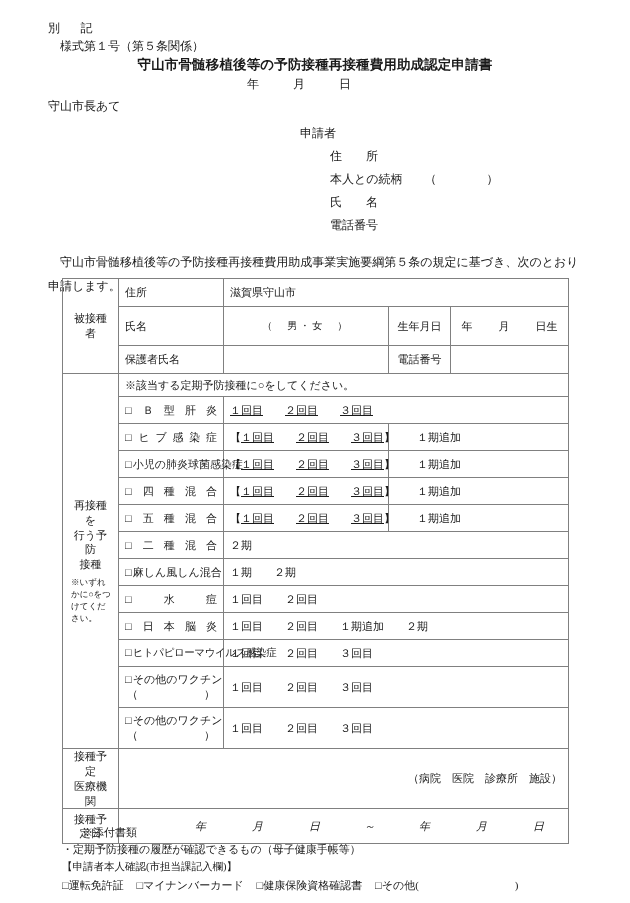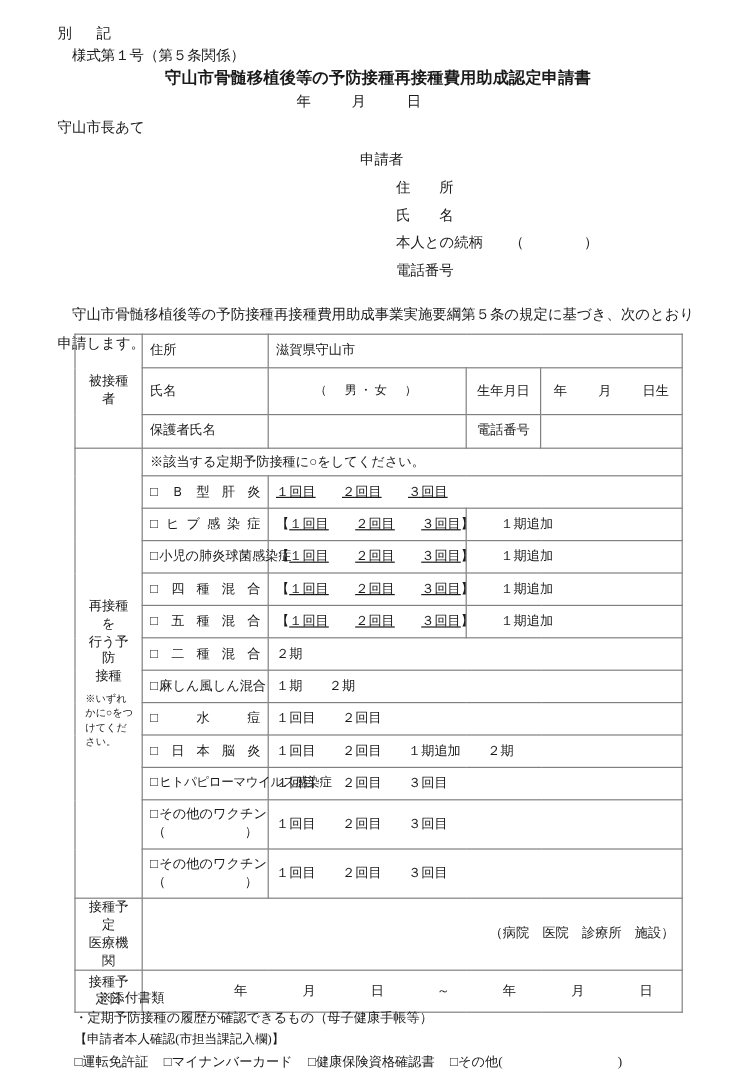--- a/index.html
+++ b/index.html
@@ -94,21 +94,21 @@
     text-align: left;
     padding-left: 2px;
     margin-top: 4px;
   }
 
   .otherv .ov-line1 { display: block; }
   .otherv .ov-line2 { display: flex; justify-content: space-between; padding: 0 2px; }
 
   .inst-cell { text-align: right; padding-right: 18px; font-size: 11px; }
 
-  .date-cell { font-size: 11px; text-align: center; }
+  .date-cell { font-size: 11px; text-align: center; font-style: italic; }
   .date-cell span { display: inline-block; }
   .date-cell .g1 { width: 52px; }
   .date-cell .g2 { width: 46px; }
   .date-cell .g3 { width: 44px; }
 
   
   .footer { position: absolute; left: 62px; top: 824px; font-size: 11px; line-height: 16.5px; width: 560px; }
   .footer .f-attach { margin-left: 20px; }
   .footer .f-item   { margin-left: 0; }
   .footer .f-kakunin{ margin-top: 2px; font-size: 10.5px; }
@@ -126,28 +126,28 @@
   <div class="hdr-yoshiki">様式第１号（第５条関係）</div>
   <div class="hdr-title">守山市骨髄移植後等の予防接種再接種費用助成認定申請書</div>
   <div class="hdr-date">
     <span class="d-y">年</span><span class="d-m">月</span><span class="d-d">日</span>
   </div>
   <div class="hdr-ate">守山市長あて</div>
 
   <div class="applicant">
     <div class="ap-head">申請者</div>
     <div class="ap-row">住　　所</div>
-    <div class="ap-row">氏　　名</div>
     <div class="ap-row">
       <span>本人との続柄</span>
       <span style="display:inline-block;width:16px"></span>
       <span>（</span>
       <span style="display:inline-block;width:44px"></span>
       <span>）</span>
     </div>
+    <div class="ap-row">氏　　名</div>
     <div class="ap-row">電話番号</div>
   </div>
 
   <div class="intro">守山市骨髄移植後等の予防接種再接種費用助成事業実施要綱第５条の規定に基づき、次のとおり申請します。</div>
 
   <table class="tbl" id="form-table">
     <colgroup>
       <col style="width:56px">
       <col style="width:105px">
       <col style="width:165px">

